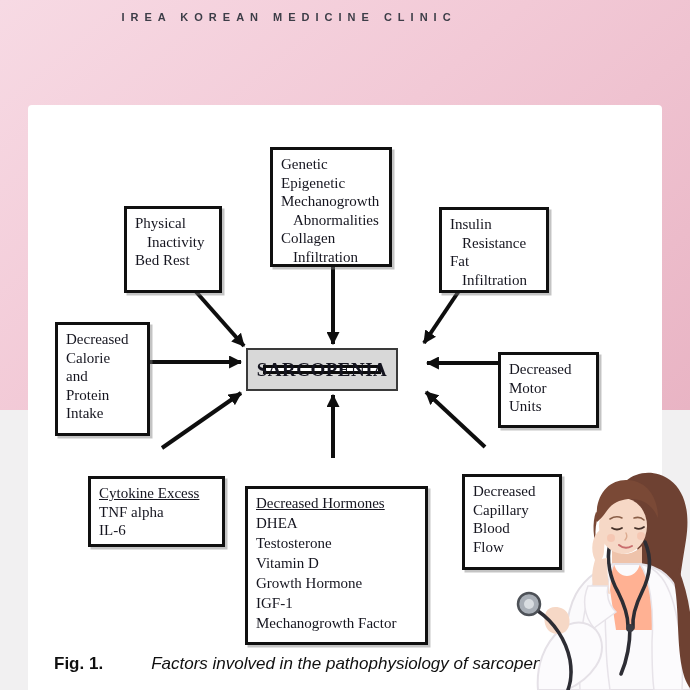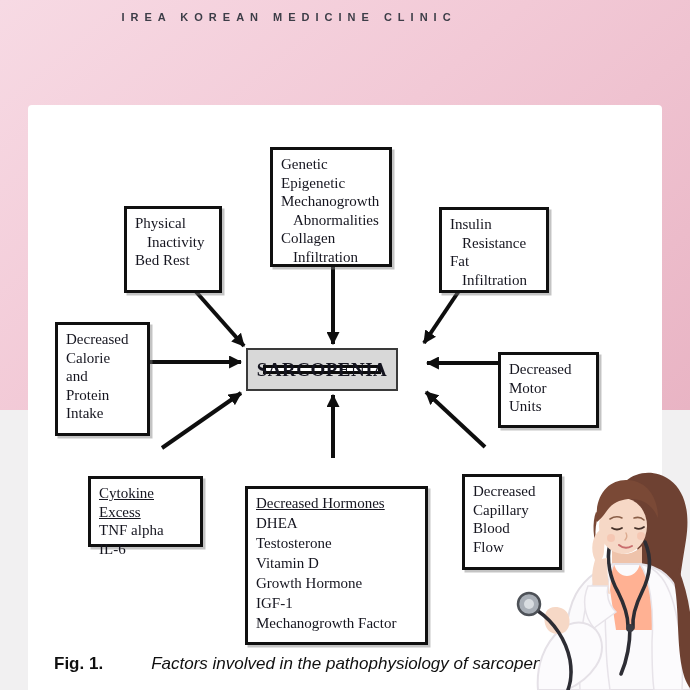--- a/index.html
+++ b/index.html
@@ -105,21 +105,21 @@
       <div>Protein</div>
       <div>Intake</div>
     </div>
 
     <div class="dbox" style="left:470px;top:221px;width:101px;height:76px;">
       <div>Decreased</div>
       <div>Motor</div>
       <div>Units</div>
     </div>
 
-    <div class="dbox" style="left:60px;top:345px;width:115px;height:71px;">
+    <div class="dbox" style="left:60px;top:345px;width:137px;height:71px;">
       <div class="u">Cytokine Excess</div>
       <div>TNF alpha</div>
       <div>IL-6</div>
     </div>
 
     <div class="dbox lh" style="left:217px;top:355px;width:183px;height:159px;">
       <div class="u">Decreased Hormones</div>
       <div>DHEA</div>
       <div>Testosterone</div>
       <div>Vitamin D</div>

